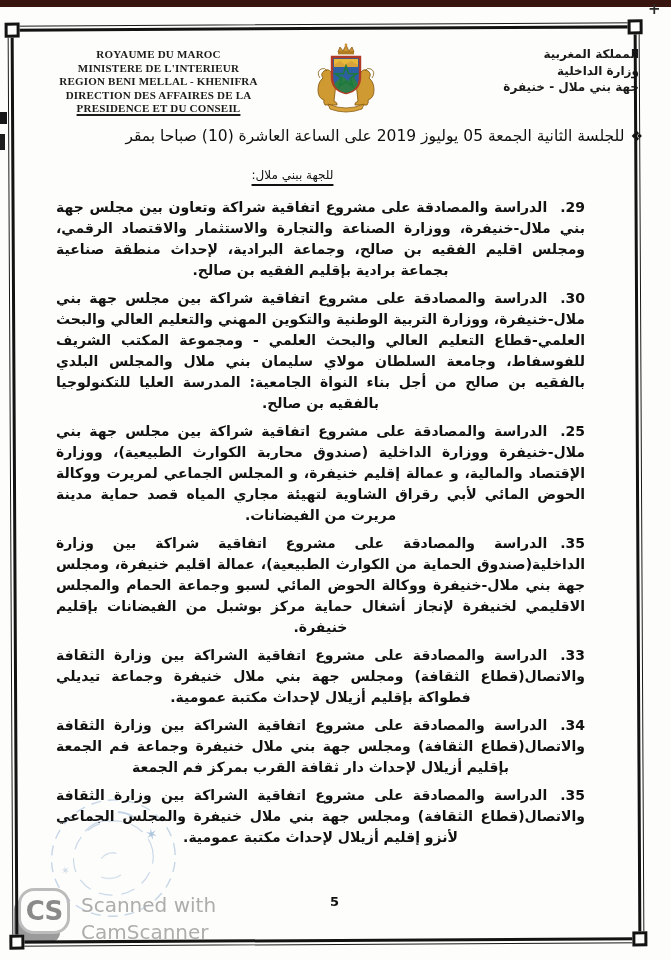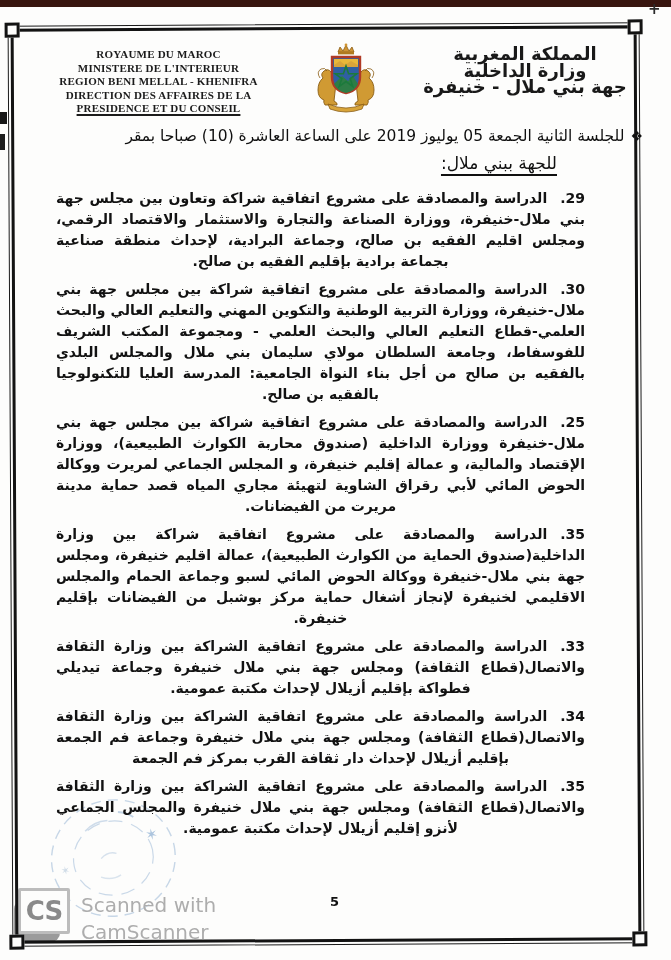--- a/index.html
+++ b/index.html
@@ -27,51 +27,51 @@
   .corner.br{right:-9px;bottom:-9px;}
 
   .content{position:absolute;left:22px;top:36px;width:627px;z-index:3;}
 
   
   .hdr{display:flex;flex-direction:row;align-items:flex-start;justify-content:space-between;padding:4px 10px 0 14px;}
   .hdr-fr{width:245px;text-align:center;font-family:"Liberation Serif",serif;
     font-weight:bold;font-size:11px;line-height:13.5px;letter-spacing:.2px;color:#1b1b1b;padding-top:8px;}
   .hdr-fr .u{text-decoration:underline;text-decoration-thickness:1.5px;text-underline-offset:2px;}
   .emblem{width:104px;height:74px;flex:0 0 auto;margin-top:2px;}
-  .hdr-ar{width:228px;direction:rtl;text-align:center;font-weight:bold;font-size:18px;line-height:16.5px;color:#191919;padding-top:6px;}
+  .hdr-ar{width:228px;direction:rtl;font-weight:bold;font-size:12px;line-height:16.5px;color:#191919;padding-top:6px;}
   .hdr-ar .u{text-decoration:underline;text-decoration-thickness:1.5px;text-underline-offset:3px;}
 
   
   .title{direction:rtl;margin:11px 6px 0 6px;font-weight:normal;color:#101010;}
   .title-line1{font-size:15.5px;white-space:nowrap;overflow:hidden;}
   .title-bullet{margin-left:6px;font-size:14px;}
   .title-line1 .u,.title-line2 .u{
     text-decoration:underline;text-decoration-thickness:1.6px;text-underline-offset:5px;}
-  .title-line2{font-size:17px;text-align:right;padding-right:86px;margin-top:8px;}
+  .title-line2{font-size:12px;text-align:center;padding-right:86px;margin-top:23px;}
 
   
   .items{direction:rtl;margin:15px 64px 0 34px;}
   .item{
     font-size:14px;font-weight:700;line-height:21px;color:#121212;
     text-align:justify;text-align-last:center;margin:0 0 7px 0;
   }
   .item .num{margin-left:13px;}
 
   
   .stamp{position:absolute;left:32px;top:786px;z-index:2;opacity:.55;}
 
   
   .page-num{position:absolute;left:330px;top:894px;font-size:13px;font-weight:bold;color:#111;z-index:3;}
 
   
   .watermark{position:absolute;left:16px;top:886px;display:flex;gap:13px;z-index:2;}
   .wm-logo{position:relative;width:52px;height:56px;flex:0 0 auto;}
   .wm-logo-back{position:absolute;left:-2px;top:14px;width:46px;height:42px;background:#9b9b9b;border-radius:9px;}
   .wm-logo-front{position:absolute;left:2px;top:2px;width:46px;height:40px;background:#fdfdfc;
-    border:3px solid #bcbcbc;border-radius:2px;display:flex;align-items:center;justify-content:center;
+    border:3px solid #bcbcbc;border-radius:16px;display:flex;align-items:center;justify-content:center;
     color:#8a8a8a;font-weight:bold;font-size:26px;letter-spacing:-1px;}
   .wm-text{color:#adadad;font-size:20px;line-height:27px;padding-top:6px;white-space:nowrap;}
 </style>
 </head>
 <body>
 
 <div class="scan-strip-top"></div>
 <div class="plus-mark">+</div>
 <div class="edge-blot-1"></div>
 <div class="edge-blot-2"></div>

